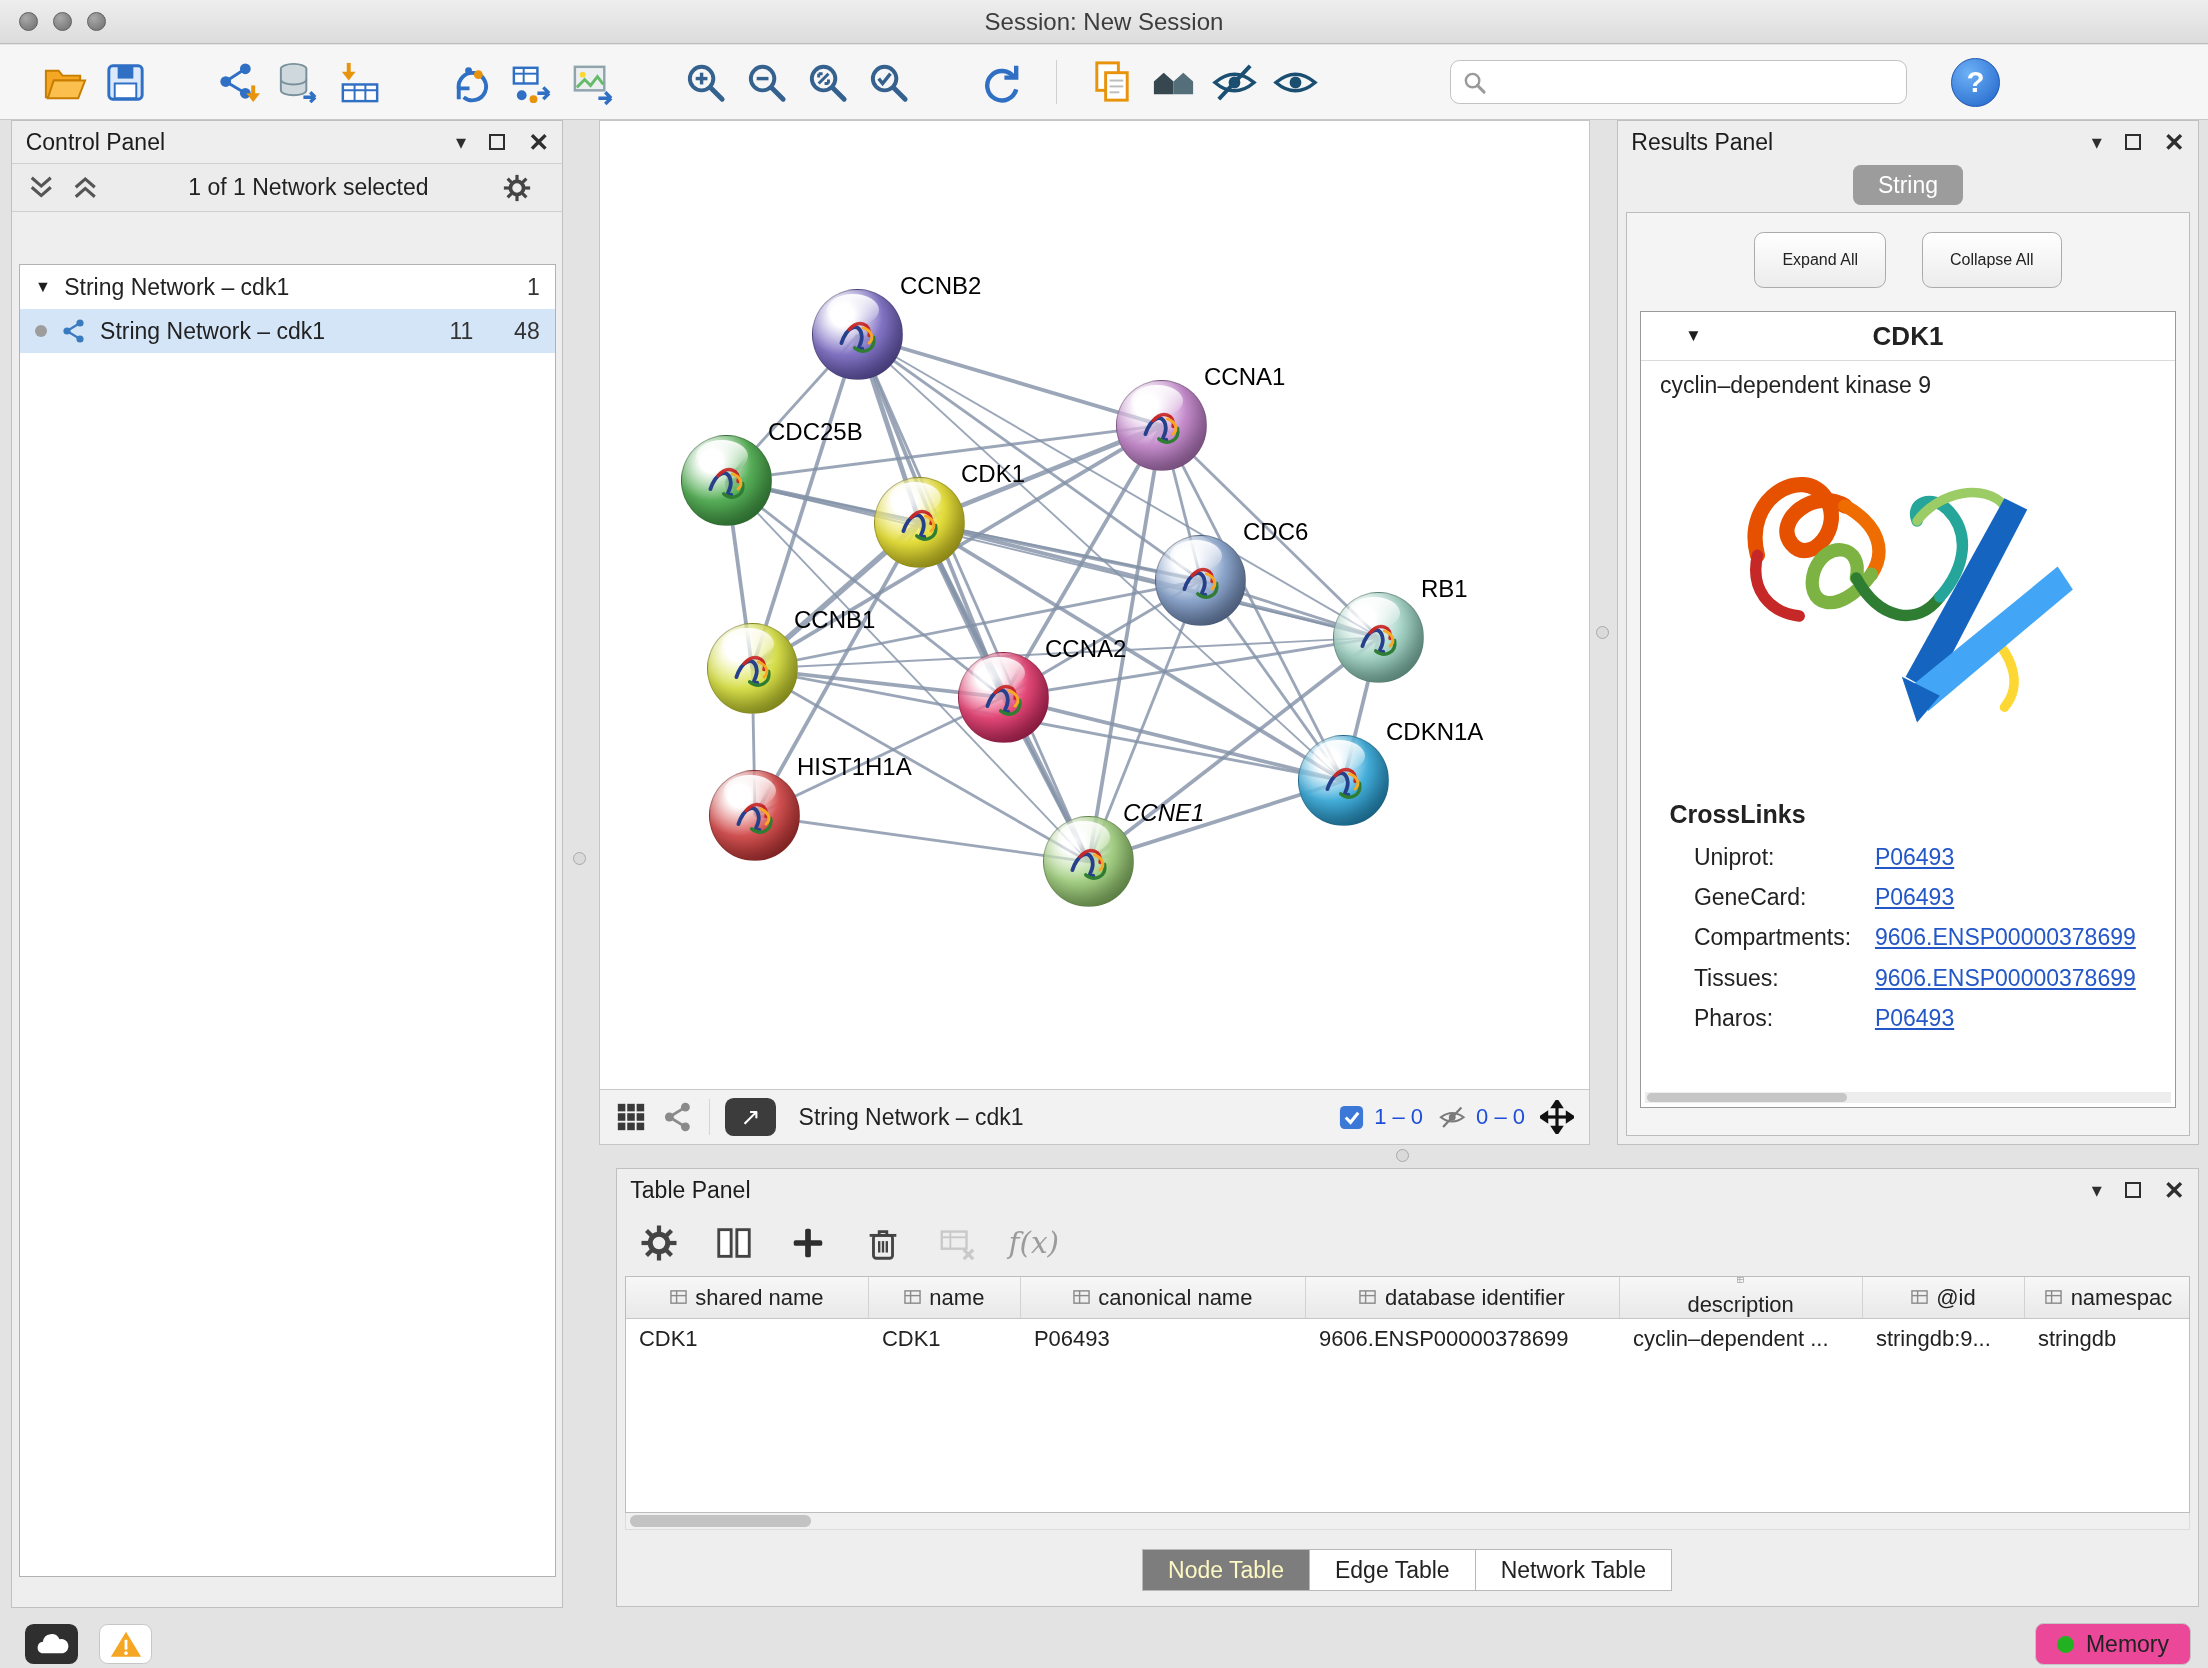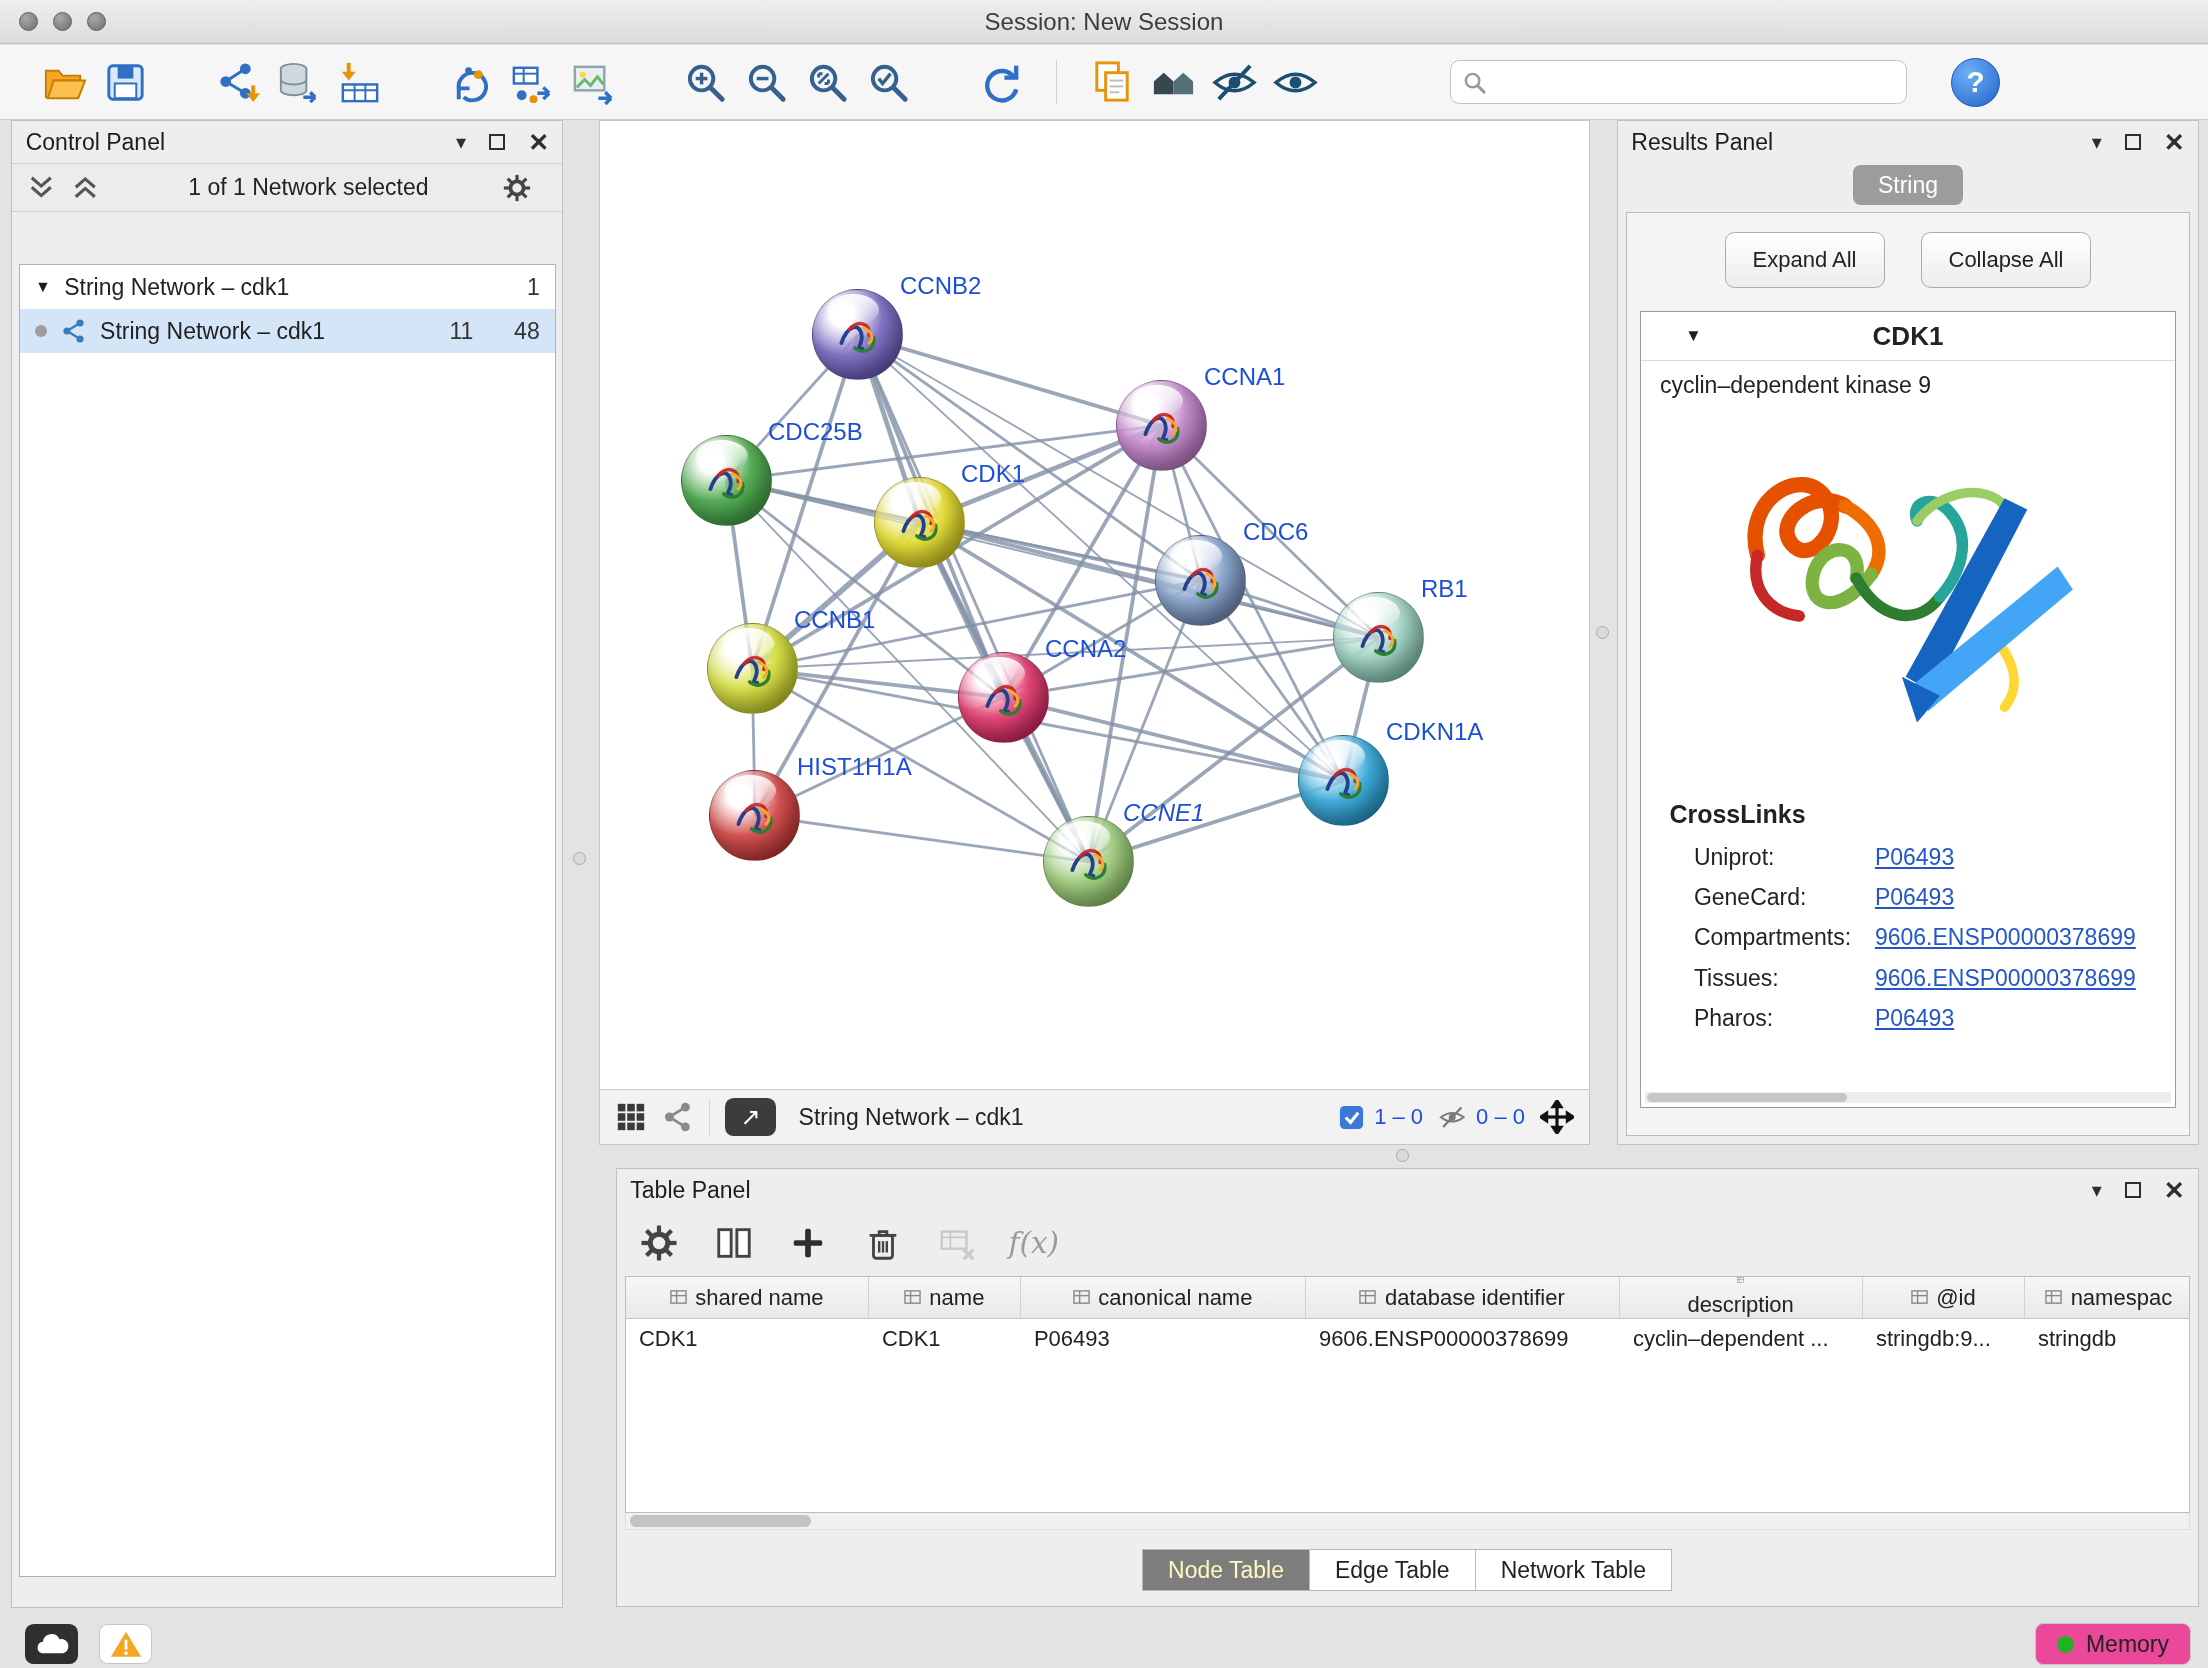--- a/index.html
+++ b/index.html
@@ -47,33 +47,33 @@
 .cnt{margin-left:auto;color:#333}
 .cnt2{color:#333;width:53px;text-align:right}
 
 
 .netview{position:absolute;left:599px;top:120px;width:991px;height:1025px;background:#fff;border:1px solid #c6c6c6}
 .canvas{position:absolute;left:0;top:0;right:0;bottom:55px;overflow:hidden}
 #edge-layer{position:absolute;left:0;top:0}
 .node{position:absolute;width:91px;height:91px;border-radius:50%;border:1px solid rgba(0,0,0,.28);box-shadow:inset -7.6px -11.4px 19px rgba(0,0,0,.28)}
 .node .squig{position:absolute;left:17px;top:17px;width:57px;height:57px}
 .shine{position:absolute;left:16%;top:5%;width:58%;height:36%;border-radius:50%;background:linear-gradient(rgba(255,255,255,.95),rgba(255,255,255,0))}
-.node-label{position:absolute;font-size:24px;color:#1d4ed8;white-space:nowrap}
+.node-label{position:absolute;font-size:24px;color:#000000;white-space:nowrap}
 .netbar{position:absolute;left:0;right:0;bottom:0;height:55px;background:#f2f2f2;border-top:1px solid #c9c9c9;display:flex;align-items:center;gap:15px;padding:0 15px}
 .darkbtn{width:51px;height:38px;background:#3c3c3c;border-radius:8.6px;color:#fff;display:flex;align-items:center;justify-content:center;font-size:24px;cursor:pointer}
 .netname{font-size:23px;color:#222;margin-left:7.6px}
 .cntgrp{display:flex;align-items:center;gap:9.5px;font-size:22px;color:#1d4ed8}
 .vsep{width:1px;height:36px;background:#d4d4d4}
 
 
 .results{left:1617px;top:120px;width:582px;height:1025px}
 .stringtab{position:absolute;top:44px;left:50%;transform:translateX(-50%);width:110px;height:40px;background:#9c9c9c;border-radius:7.6px;color:#fff;font-size:23px;display:flex;align-items:center;justify-content:center;cursor:pointer}
 .rbody{position:absolute;left:7.6px;right:7.6px;top:91px;bottom:7.6px;background:#f4f4f4;border:1px solid #bcbcbc}
 .rbtns{display:flex;justify-content:center;gap:36px;margin-top:19px}
-.rbtn{height:56px;padding:16px 27px;border:1px solid #ababab;border-radius:9.5px;background:linear-gradient(#ffffff,#ececec);font-size:22px;display:flex;align-items:center;cursor:pointer}
+.rbtn{height:56px;padding:16px 27px;border:1px solid #ababab;border-radius:9.5px;background:linear-gradient(#ffffff,#ececec);font-size:16px;display:flex;align-items:center;cursor:pointer}
 .card{margin:23px 13.3px 0;background:#fff;border:1px solid #9a9a9a;position:relative;height:797px}
 .cardhead{height:49px;border-bottom:1px solid #dadada;display:flex;align-items:center;justify-content:center;position:relative;font-size:26px;font-weight:bold}
 .cardhead .tri{position:absolute;left:44px;font-size:17px}
 .genedesc{font-size:23px;padding:11.4px 19px 0}
 .ribbon{display:block;margin:7.6px auto 0}
 .clhead{font-size:25px;font-weight:bold;padding:13.3px 0 7.6px 28.5px}
 .cl-row{display:flex;padding:6.7px 0 6.7px 53px;font-size:23px;align-items:center}
 .cl-label{width:181px;flex:none}
 .cl-value{color:#2356c7;text-decoration:underline;cursor:pointer;white-space:nowrap}
 .cardtrack{position:absolute;left:3.8px;right:3.8px;bottom:3.8px;height:11.4px;background:#ededed;display:flex;align-items:center}

